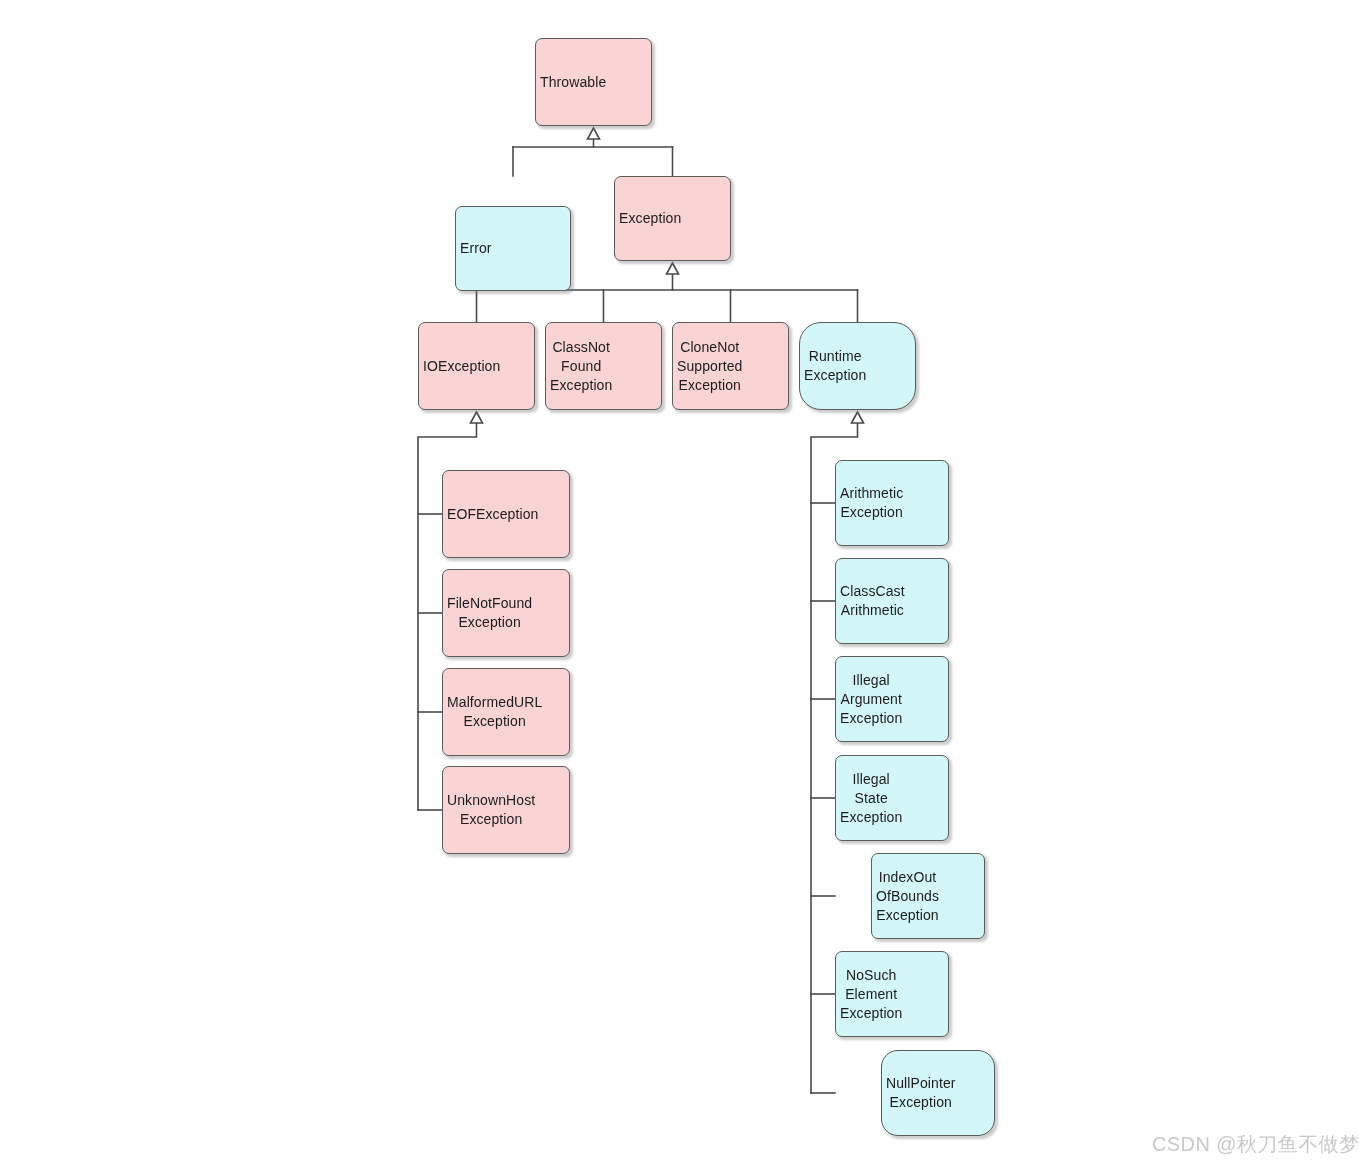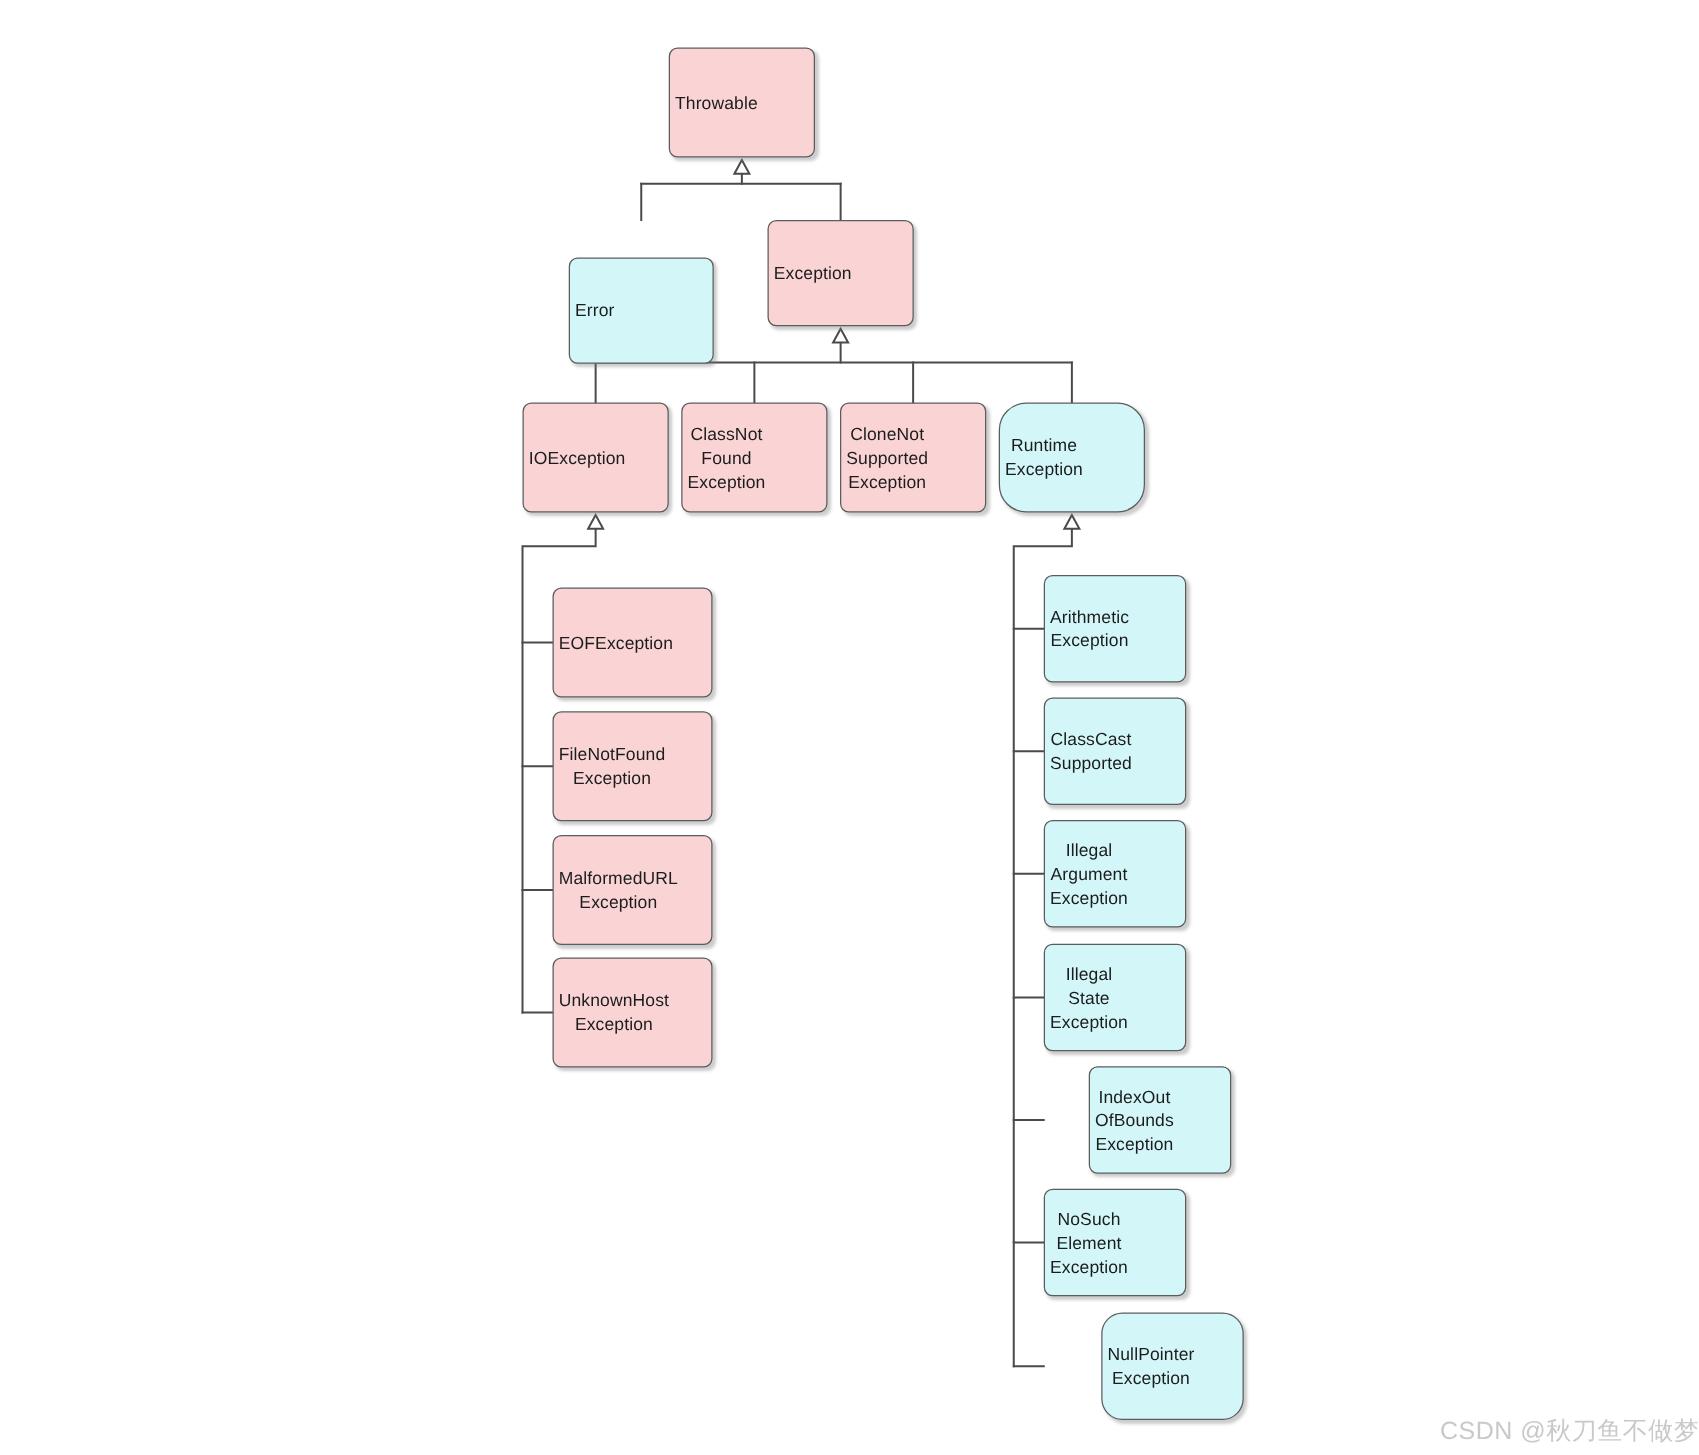--- a/index.html
+++ b/index.html
@@ -139,21 +139,21 @@
       <div class="node checked" style="left: 442px; top: 766px; width: 128px; height: 88px;">
         <span class="node-label">UnknownHost
 Exception</span>
       </div>
       <div class="node unchecked" style="left: 835px; top: 460px; width: 114px; height: 86px;">
         <span class="node-label">Arithmetic
 Exception</span>
       </div>
       <div class="node unchecked" style="left: 835px; top: 558px; width: 114px; height: 86px;">
         <span class="node-label">ClassCast
-Supported</span>
+Arithmetic</span>
       </div>
       <div class="node unchecked" style="left: 835px; top: 656px; width: 114px; height: 86px;">
         <span class="node-label">Illegal
 Argument
 Exception</span>
       </div>
       <div class="node unchecked" style="left: 835px; top: 755px; width: 114px; height: 86px;">
         <span class="node-label">Illegal
 State
 Exception</span>

